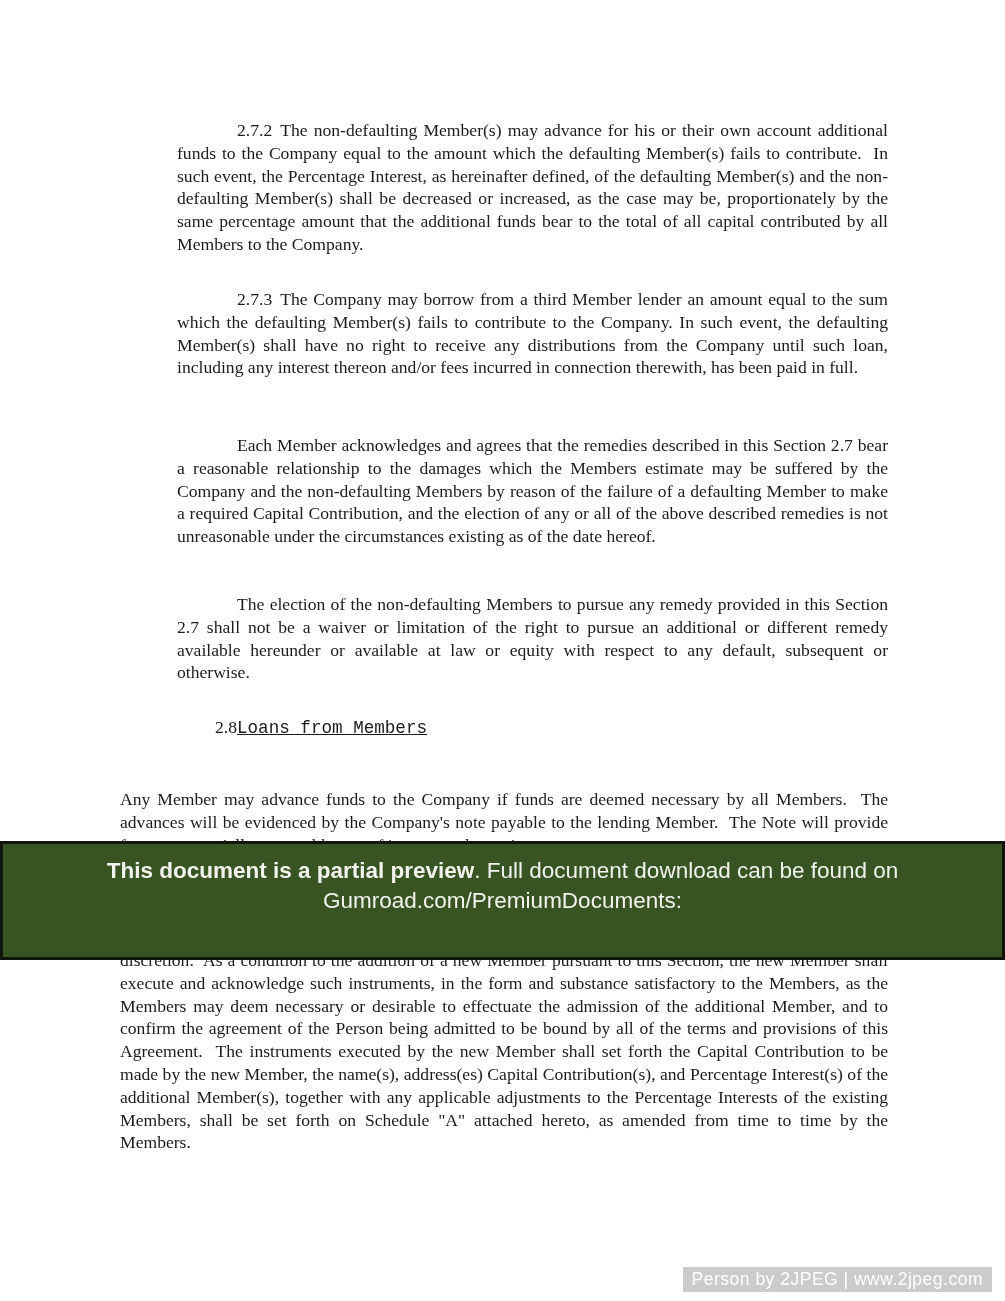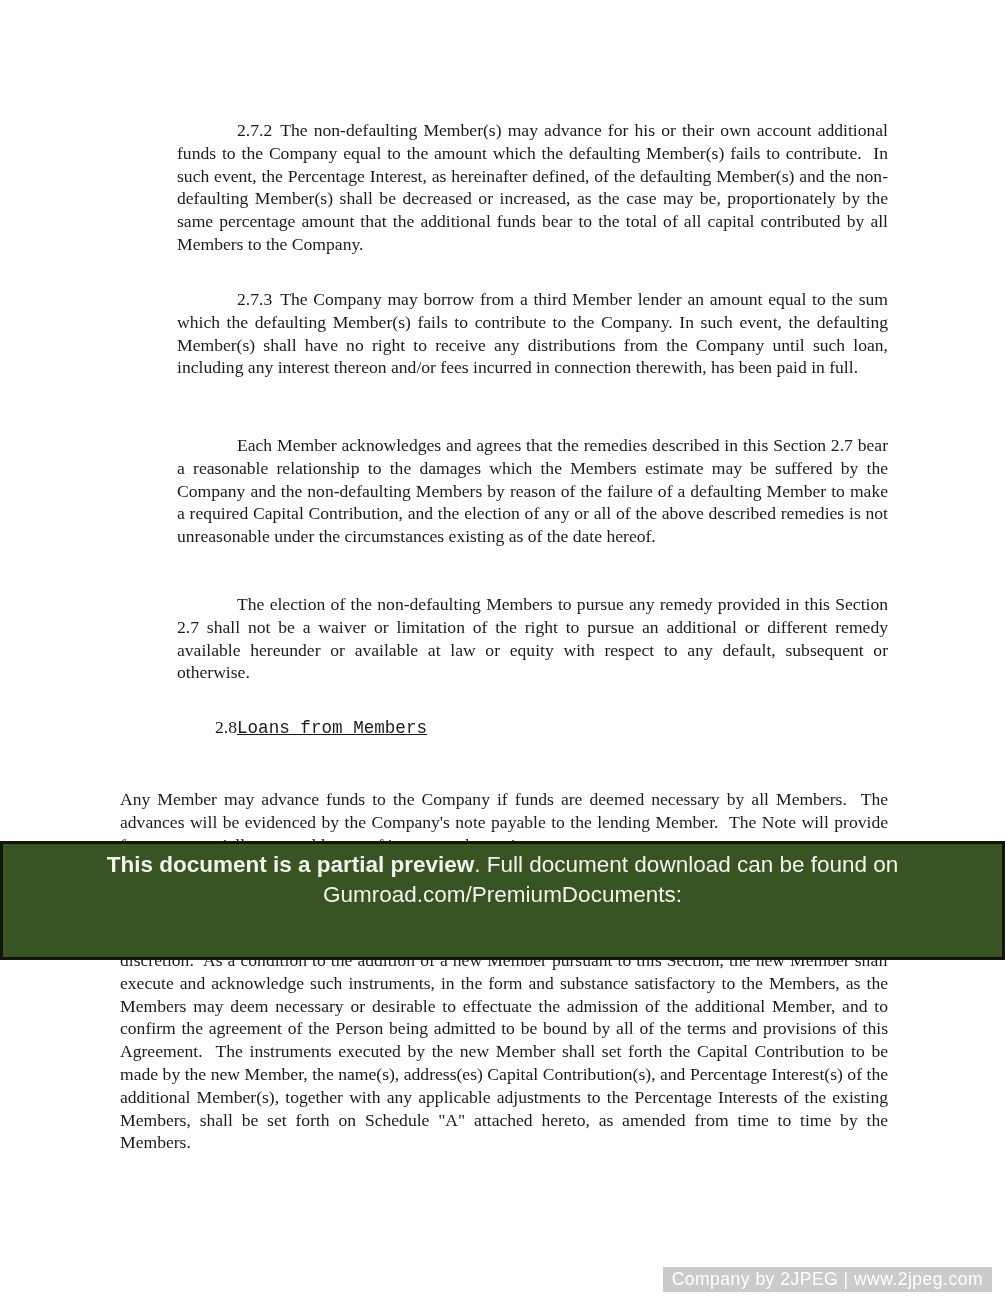--- a/index.html
+++ b/index.html
@@ -47,21 +47,21 @@
     height: 119px;
     box-sizing: border-box;
     background: #375422;
     border: 3px solid #11150c;
     z-index: 5;
     text-align: center;
     color: #f3f3ee;
     font-family: "Liberation Sans", sans-serif;
     font-size: 22.5px;
     line-height: 30px;
-    padding-top: 6px;
+    padding-top: 12px;
   }
   .banner-line { margin: 0; }
   .banner .b { font-weight: bold; }
   .banner-link {
     color: #f3f3ee;
     text-decoration: underline;
     cursor: pointer;
   }
   .watermark {
     position: absolute;
@@ -93,15 +93,15 @@
 
   <p class="para" style="top:788px"><span>Any Member may advance funds to the Company if funds are deemed necessary by all Members.  The advances will be evidenced by the Company's note payable to the lending Member.  The Note will provide for a commercially reasonable rate of interest and security.</span></p>
 
   <p class="para" style="top:949px; z-index:1"><span>discretion.  As a condition to the addition of a new Member pursuant to this Section, the new Member shall execute and acknowledge such instruments, in the form and substance satisfactory to the Members, as the Members may deem necessary or desirable to effectuate the admission of the additional Member, and to confirm the agreement of the Person being admitted to be bound by all of the terms and provisions of this Agreement.  The instruments executed by the new Member shall set forth the Capital Contribution to be made by the new Member, the name(s), address(es) Capital Contribution(s), and Percentage Interest(s) of the additional Member(s), together with any applicable adjustments to the Percentage Interests of the existing Members, shall be set forth on Schedule "A" attached hereto, as amended from time to time by the Members.</span></p>
 
   <div class="banner">
     <p class="banner-line"><span class="b">This document is a partial preview</span><span>. Full document download can be found on</span></p>
     <p class="banner-line">Gumroad.com/PremiumDocuments:</p>
   </div>
 
-  <div class="watermark">Company by 2JPEG | www.2jpeg.com</div>
+  <div class="watermark">Person by 2JPEG | www.2jpeg.com</div>
 
 </div>
 
 </body></html>

